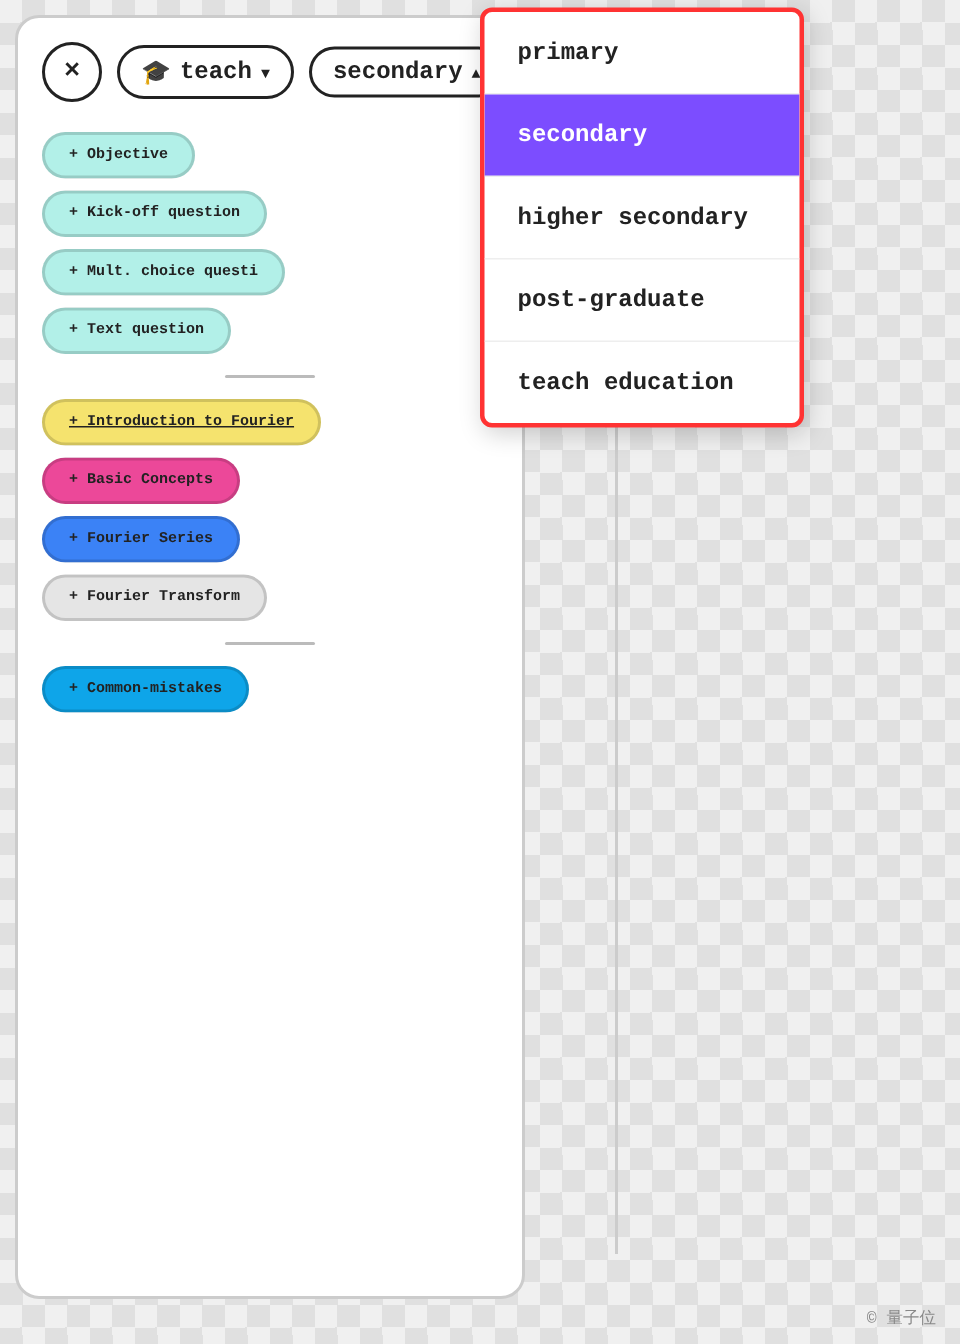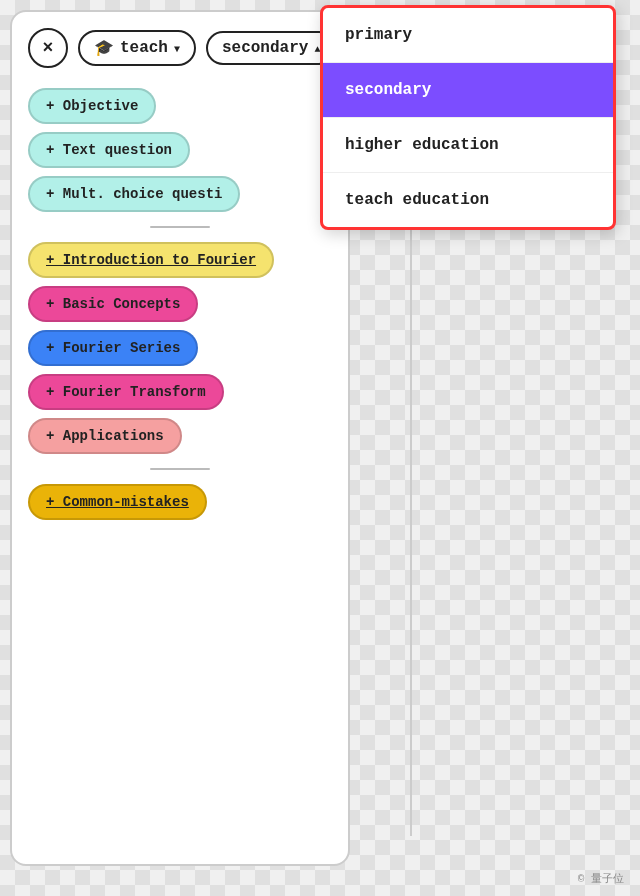--- a/index.html
+++ b/index.html
@@ -97,49 +97,49 @@
       gap: 8px;
     }
 
     .item-btn {
       display: inline-flex;
       align-items: center;
       padding: 8px 16px;
       border-radius: 20px;
       border: 2px solid rgba(0,0,0,0.15);
       font-family: 'Courier New', Courier, monospace;
-      font-size: 14px;
+      font-size: 10px;
       font-weight: bold;
       cursor: pointer;
       color: #222;
       width: fit-content;
     }
 
     .item-cyan { background: #b2f0e8; }
     .item-yellow { background: #f5e36e; text-decoration: underline; }
     .item-green-light { background: #ec4899; }
     .item-green { background: #3b82f6; }
-    .item-green2 { background: #ec4899; }
+    .item-green2 { background: #e5e5e5; }
     .item-pink { background: #f5a0a0; }
-    .item-teal { background: #eab308; text-decoration: underline; }
+    .item-teal { background: #0ea5e9; }
 
     .divider {
       width: 60px;
       height: 2px;
       background: #bbb;
       margin: 6px auto;
       border-radius: 2px;
     }
 
     
     .dropdown-overlay {
       position: absolute;
       top: 5px;
       left: 320px;
-      width: 296px;
+      width: 216px;
       background: white;
       border: 3px solid #ff3333;
       border-radius: 8px;
       z-index: 100;
       box-shadow: 2px 4px 16px rgba(0,0,0,0.18);
       overflow: hidden;
     }
 
     .dropdown-item {
       padding: 18px 22px;
@@ -211,39 +211,40 @@
       <span class="arrow-down"></span>
     </button>
     <button class="secondary-btn">
       <span>secondary</span>
       <span class="arrow-up"></span>
     </button>
   </div>
 
   <div class="items-list">
     <div class="item-btn item-cyan">+ Objective</div>
+    <div class="item-btn item-cyan">+ Kick-off question</div>
+    <div class="item-btn item-cyan">+ Mult. choice questi</div>
     <div class="item-btn item-cyan">+ Text question</div>
-    <div class="item-btn item-cyan">+ Mult. choice questi</div>
 
     <div class="divider"></div>
 
     <div class="item-btn item-yellow">+ Introduction to Fourier</div>
     <div class="item-btn item-green-light">+ Basic Concepts</div>
     <div class="item-btn item-green">+ Fourier Series</div>
     <div class="item-btn item-green2">+ Fourier Transform</div>
-    <div class="item-btn item-pink">+ Applications</div>
 
     <div class="divider"></div>
 
     <div class="item-btn item-teal">+ Common-mistakes</div>
   </div>
 </div>
 
 <div class="column-line"></div>
 
 <div class="dropdown-overlay">
   <div class="dropdown-item">primary</div>
   <div class="dropdown-item selected">secondary</div>
-  <div class="dropdown-item">higher education</div>
+  <div class="dropdown-item">higher secondary</div>
+  <div class="dropdown-item">post-graduate</div>
   <div class="dropdown-item">teach education</div>
 </div>
 
 <div class="watermark">© 量子位</div>
 
 </body></html>

